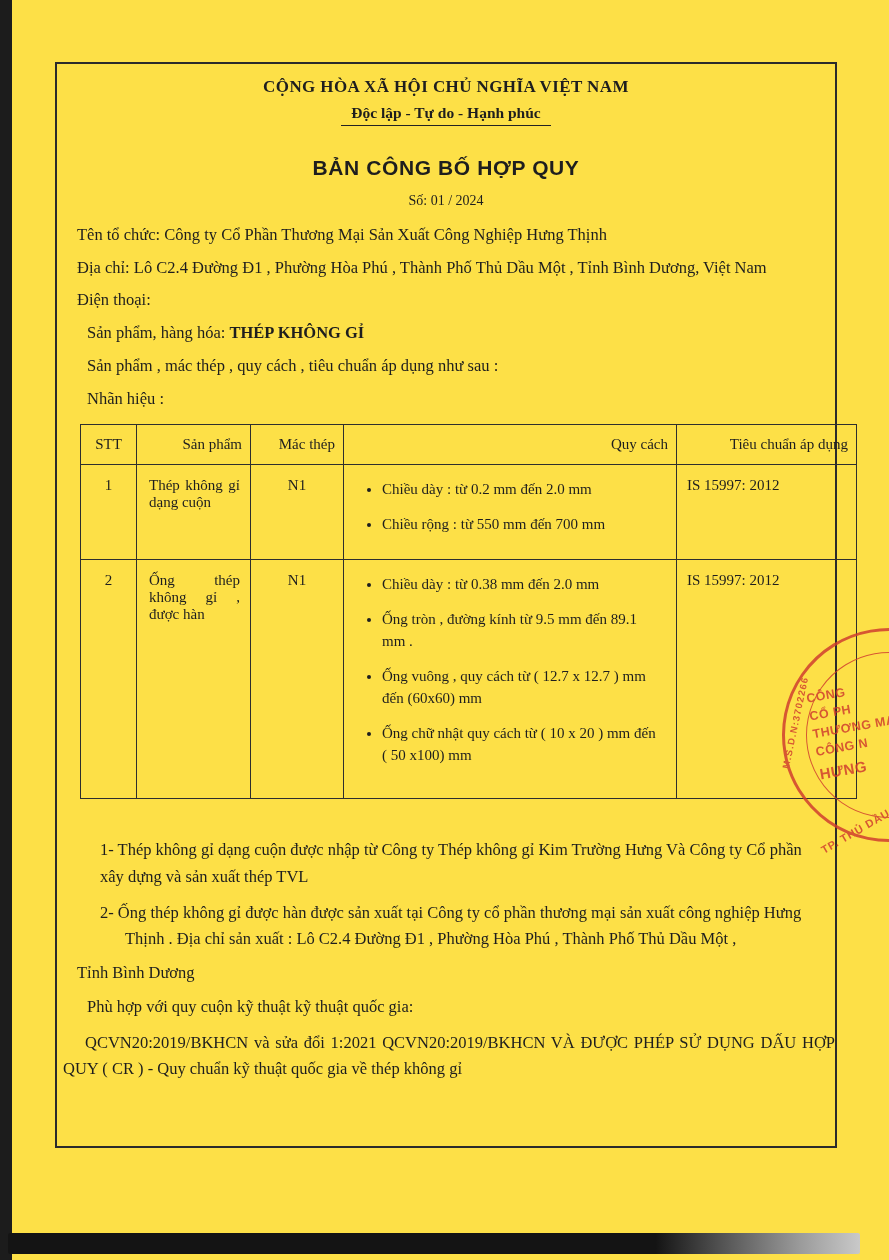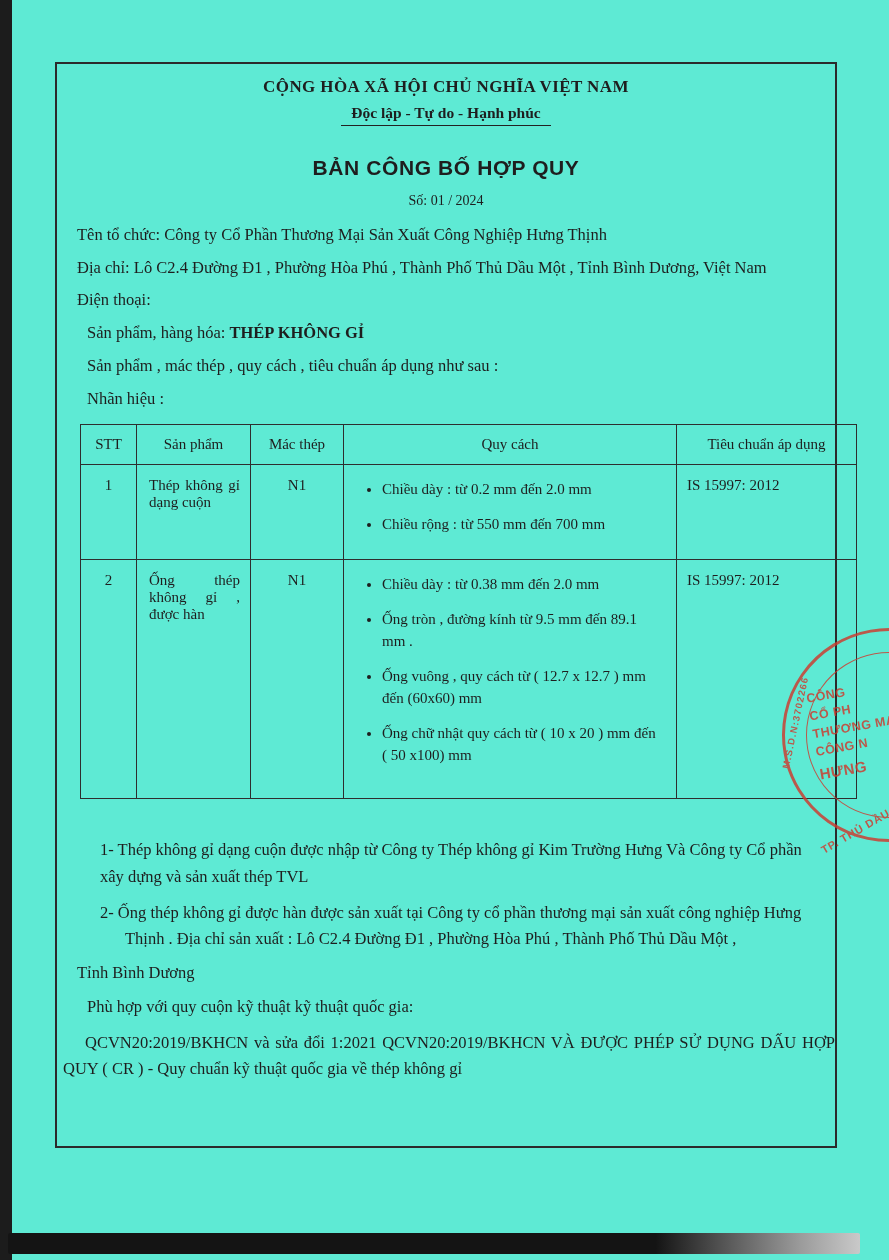--- a/index.html
+++ b/index.html
@@ -5,21 +5,21 @@
   html, body { margin: 0; padding: 0; }
   body {
     width: 889px; height: 1260px;
     background: #ffffff;
     font-family: "Liberation Serif", "DejaVu Serif", serif;
     color: #1e1e1e;
   }
   .page {
     position: relative;
     width: 889px; height: 1260px;
-    background: #5eead4;
+    background: #fde047;
     overflow: hidden;
   }
   
   .scan-left {
     position: absolute; left: 0; top: 0; width: 12px; height: 1260px;
     background: #1c1c1c;
   }
   .scan-bottom {
     position: absolute; left: 8px; bottom: 6px; height: 21px; width: 852px;
     background: linear-gradient(to right, #141414 0%, #141414 76%, #555 84%, #9b9b9b 93%, #c9c9c9 100%);
@@ -52,21 +52,21 @@
   .info b { font-weight: bold; }
 
   
   .spec-table {
     border-collapse: collapse;
     width: 776px; margin-left: 3px; margin-top: 12px;
     font-size: 15px; table-layout: fixed;
   }
   .spec-table th, .spec-table td { border: 1.6px solid #2e2e2e; }
   .spec-table th {
-    font-weight: normal; text-align: center;
+    font-weight: normal; text-align: right;
     padding: 6px 8px; height: 40px; vertical-align: middle; box-sizing: border-box;
   }
   th.col-stt { text-align: center; }
   tr.row1 { height: 95px; }
   tr.row2 { height: 239px; }
   .c-stt { text-align: center; vertical-align: top; padding-top: 12px; }
   .c-sp  { vertical-align: top; padding: 12px 10px 0 12px; text-align: justify; }
   .c-mt  { vertical-align: top; text-align: center; padding-top: 12px; }
   .c-qc  { vertical-align: top; padding: 5px 12px 0 6px; }
   .c-qc ul { margin: 0; padding-left: 32px; }

